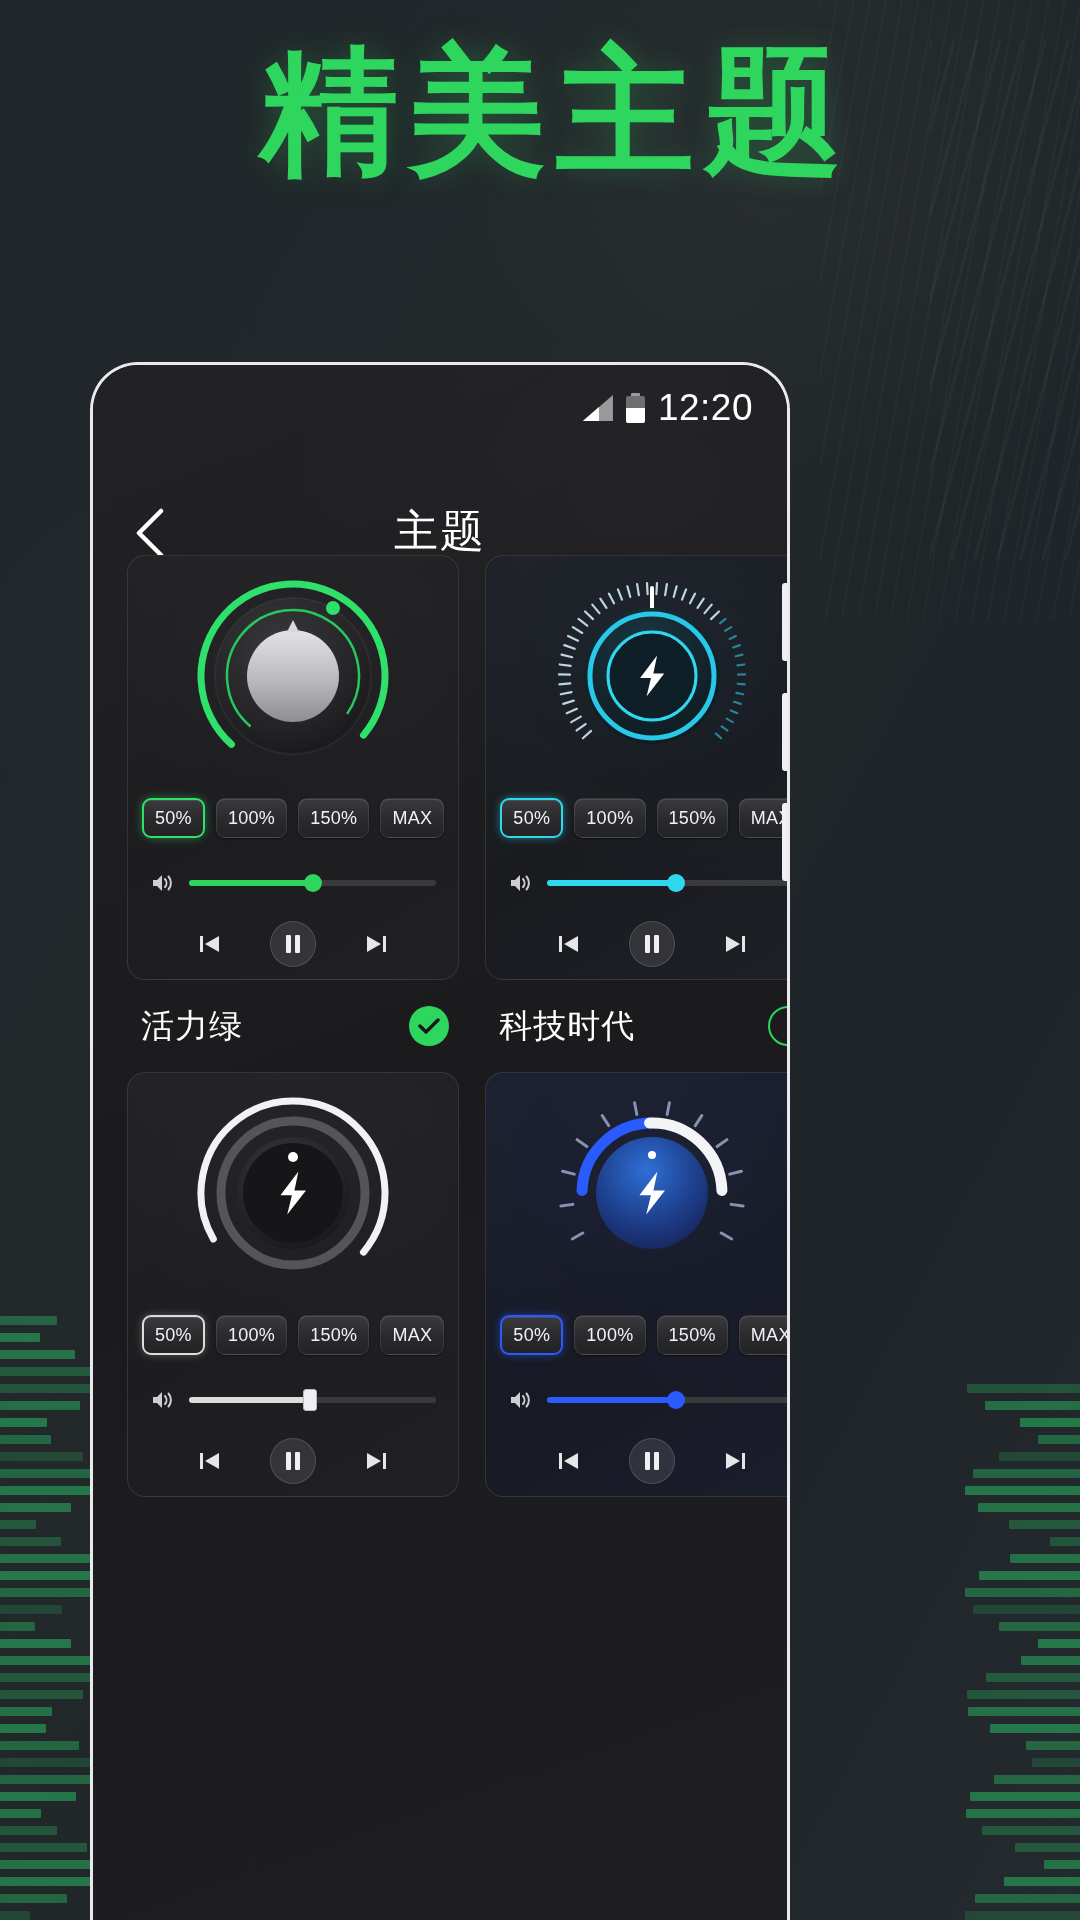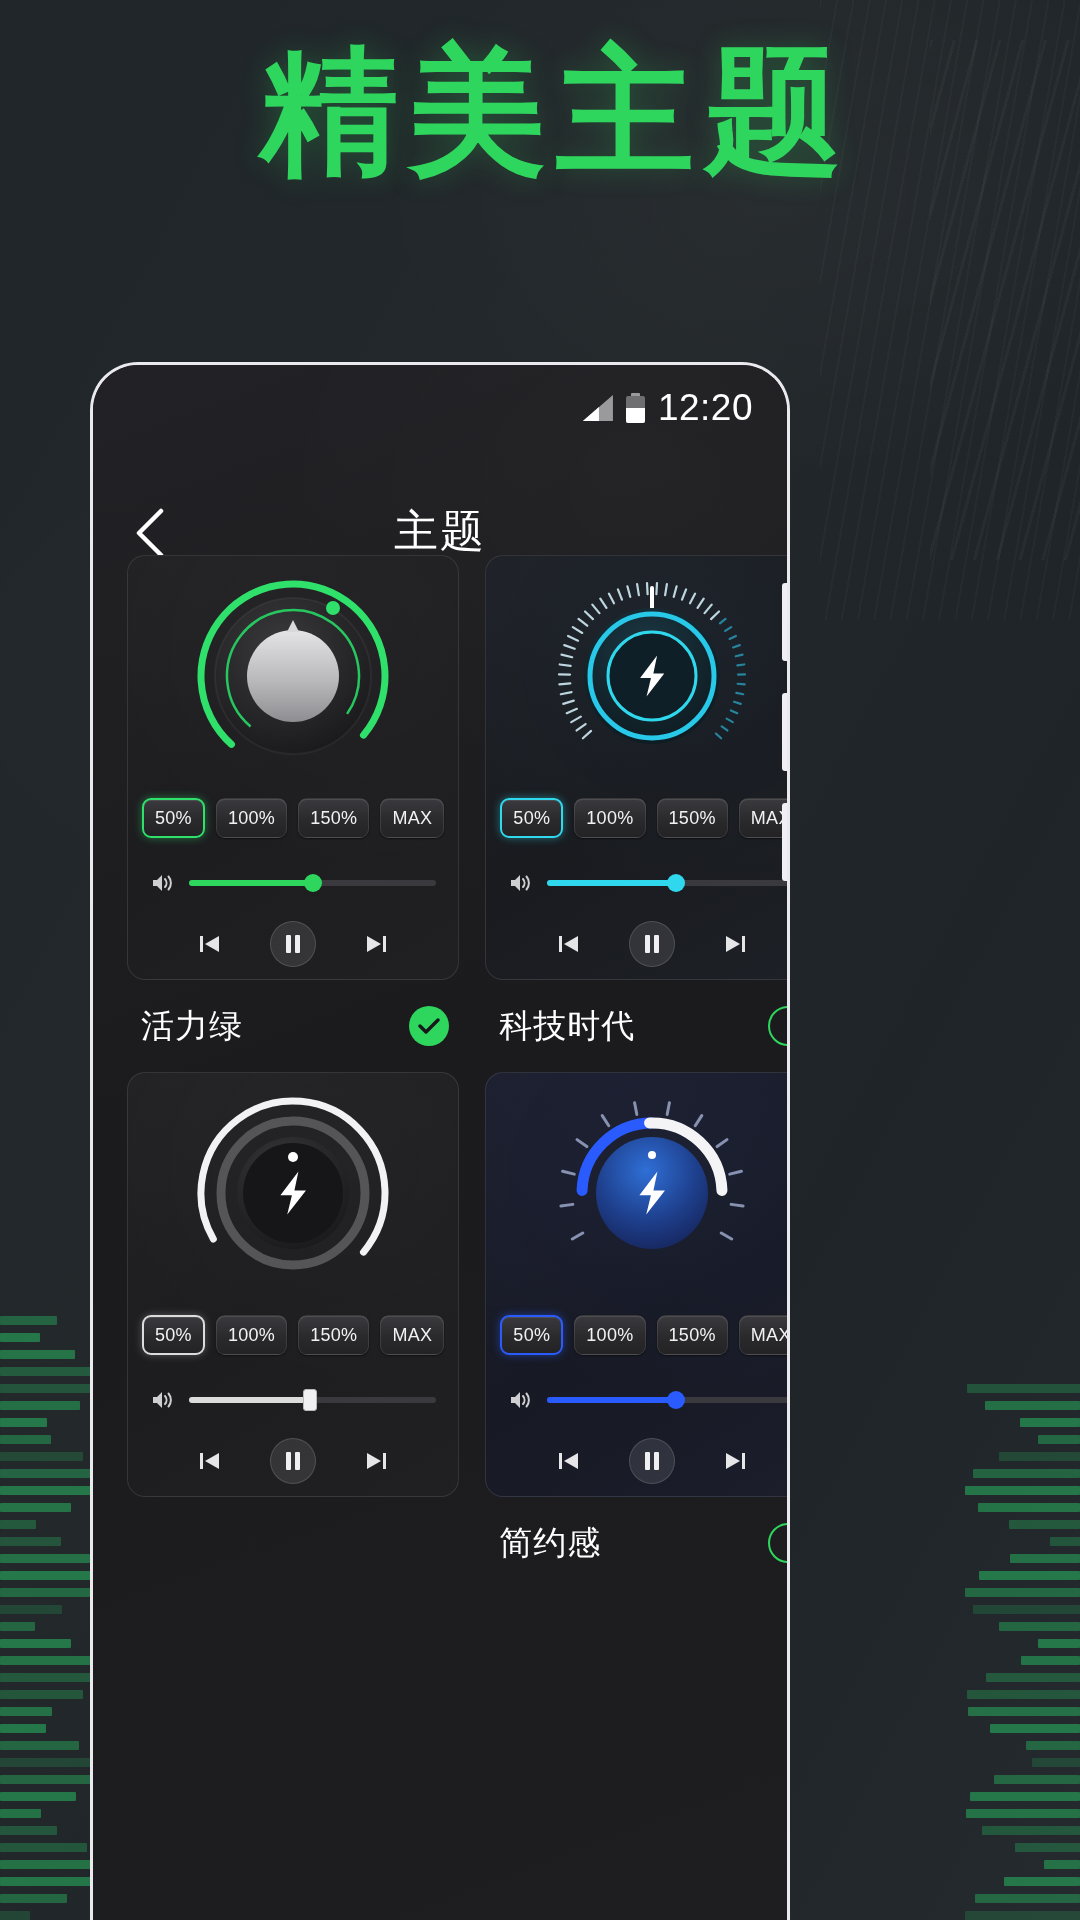--- a/index.html
+++ b/index.html
@@ -665,24 +665,20 @@
                   </svg>
     </div>
     <div class="t-btn">
       <svg width="26" height="26" viewBox="0 0 26 26">
                     <path d="M3 5 L17 13 L3 21 Z" fill="#e6e6e8"></path>
                     <rect x="19" y="5" width="3" height="16" fill="#e6e6e8"></rect>
                   </svg>
     </div>
               </div>
             </div>
-            <div class="label-row">
-              <div class="theme-name">简约感</div>
-              <div class="radio"></div>
-            </div>
           </div>
         </div>
     </div>
 
     <div class="side-btn sb1"></div>
     <div class="side-btn sb2"></div>
     <div class="side-btn sb3"></div>
   </div>
 </div>
 

